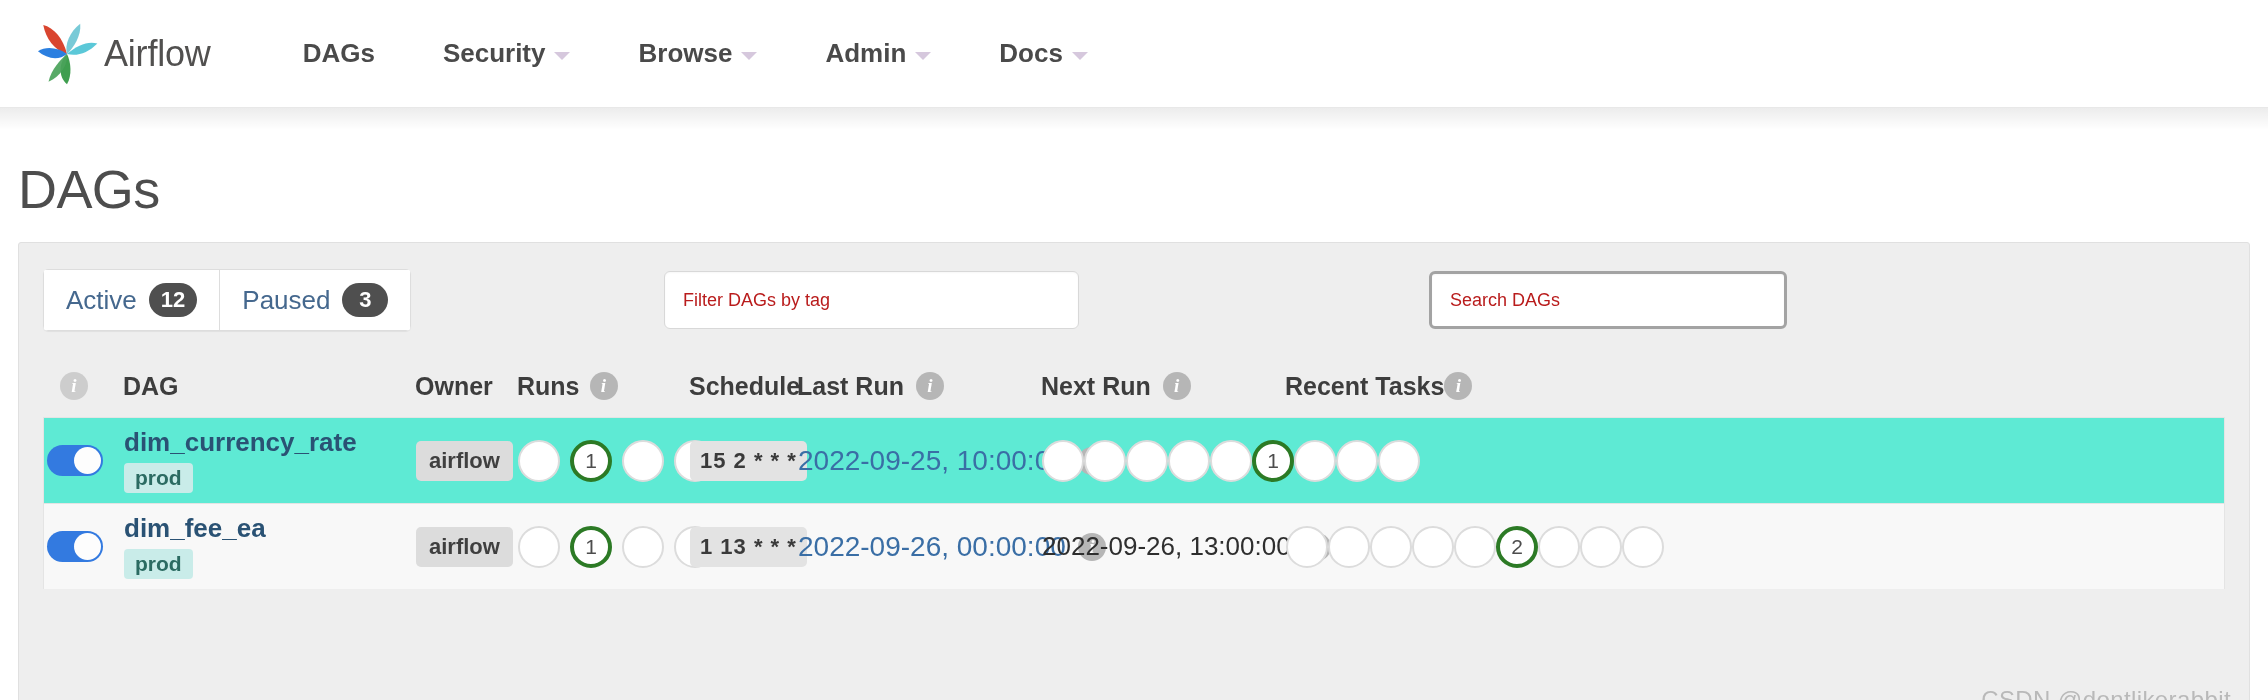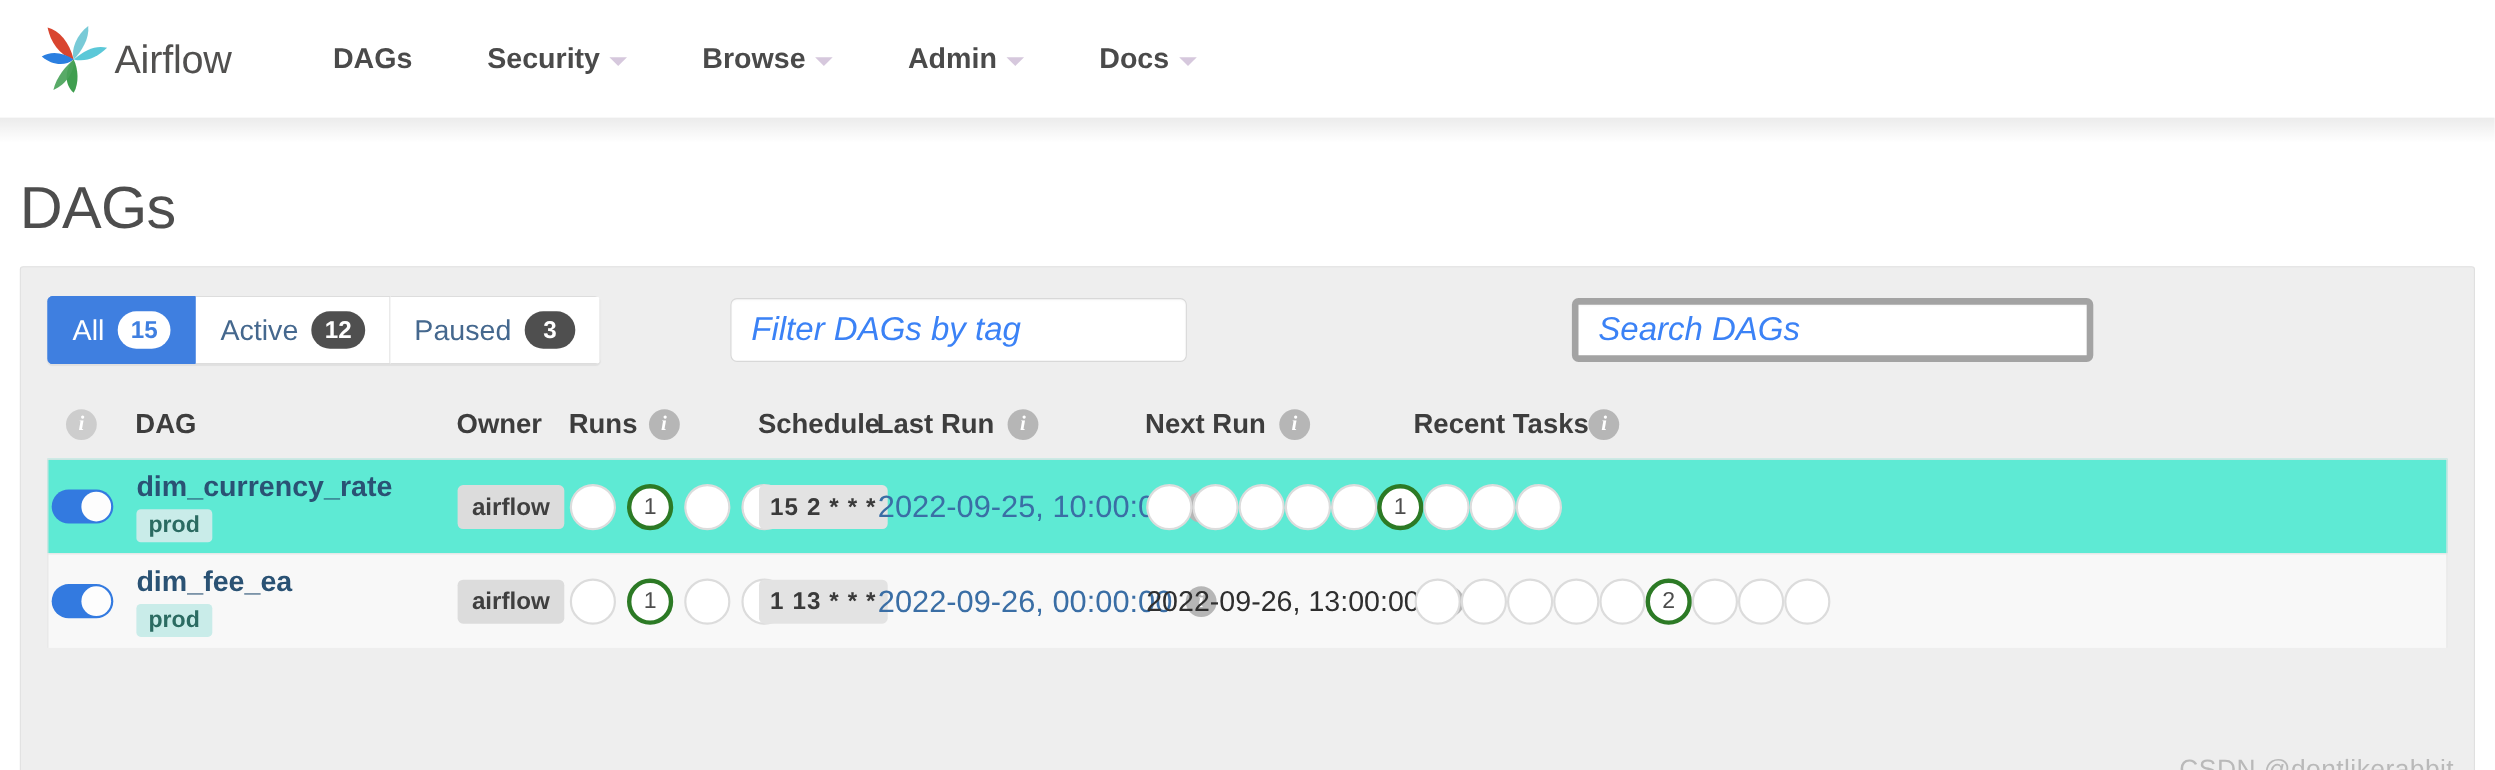--- a/index.html
+++ b/index.html
@@ -135,31 +135,31 @@
     border: 1px solid #d8d8d8;
     border-radius: 6px;
     display: flex;
     align-items: center;
     padding: 0 18px;
     box-shadow: inset 0 1px 2px rgba(0,0,0,0.035);
   }
   .search-dags {
     position: absolute;
     left: 1386px;
-    width: 474px;
+    width: 358px;
     height: 58px;
     background: #ffffff;
-    border: 6px solid #a3a3a3;
+    border: 3px solid #a3a3a3;
     border-radius: 6px;
     display: flex;
     align-items: center;
     padding: 0 18px;
     box-shadow: inset 0 1px 2px rgba(0,0,0,0.035);
   }
-  .field-text { font-size: 30px; color: #3b82f6; font-style: italic; }
+  .field-text { font-size: 18px; color: #b91c1c; }
 
   
   .dag-table { width: 100%; margin-top: 24px; }
   .thead-row {
     display: flex;
     align-items: center;
     height: 62px;
     background: #eeeeee;
   }
   .th {
@@ -350,24 +350,20 @@
 </div>
 <div class="nav-shadow"></div>
 
 <div class="page">
   <h1 class="page-title">DAGs</h1>
 
   <div class="panel">
 
     <div class="toolbar">
       <div class="tab-group">
-        <div class="tab active">
-          <span>All</span>
-          <span class="tab-badge">15</span>
-        </div>
         <div class="tab">
           <span>Active</span>
           <span class="tab-badge">12</span>
         </div>
         <div class="tab">
           <span>Paused</span>
           <span class="tab-badge">3</span>
         </div>
       </div>
 

